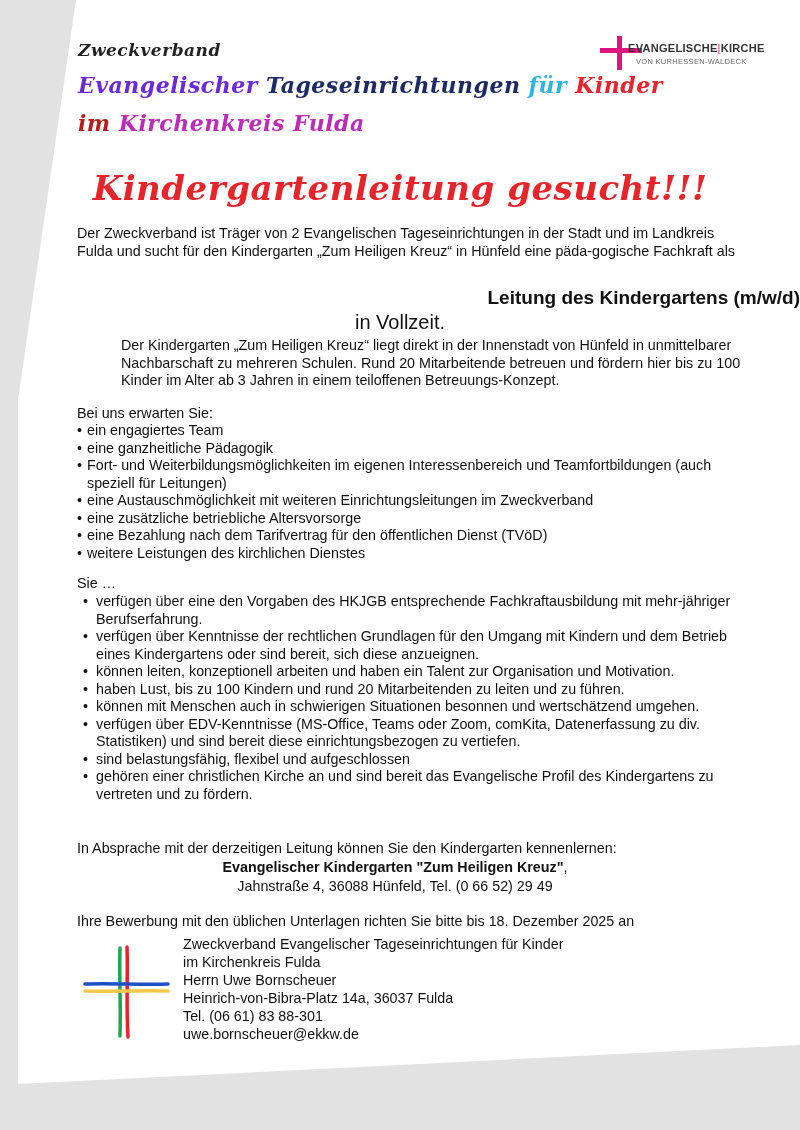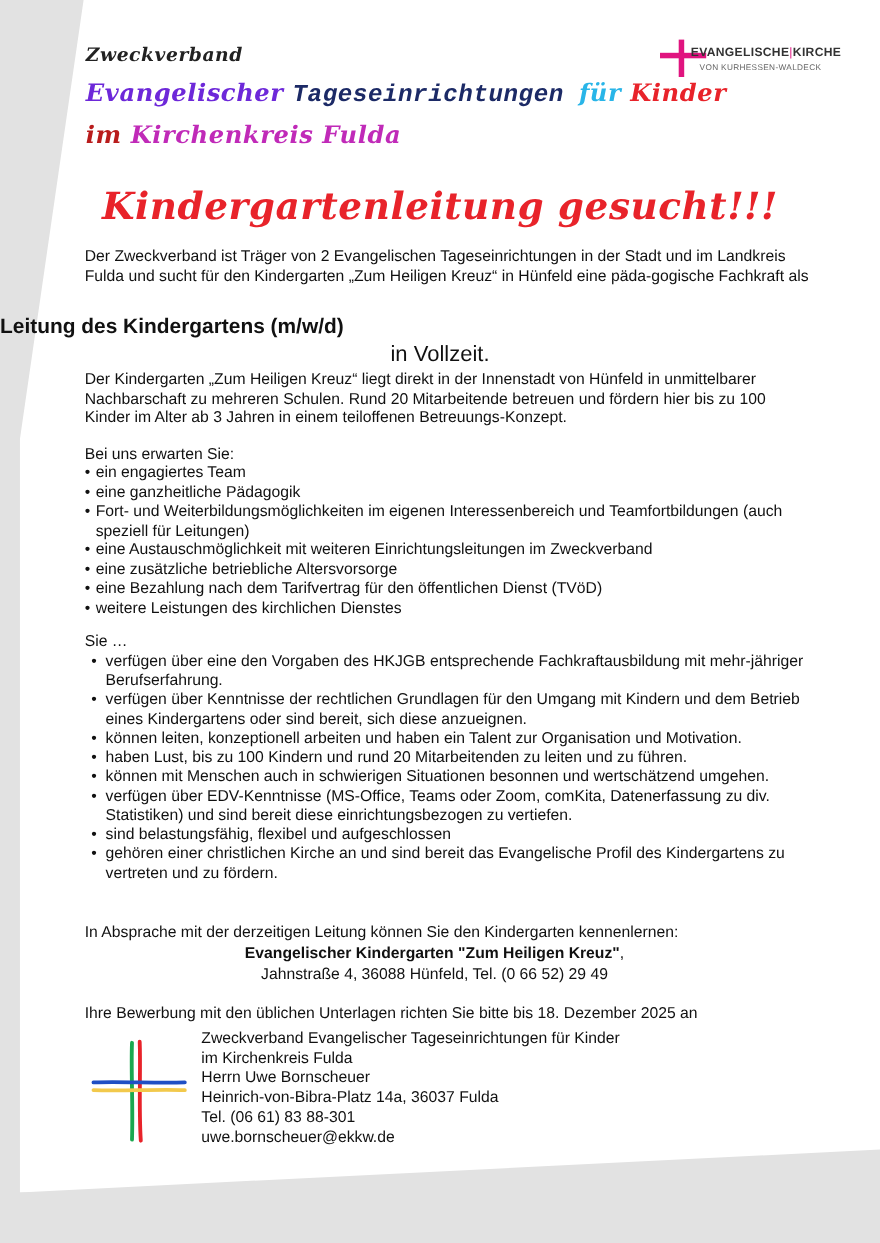--- a/index.html
+++ b/index.html
@@ -5,34 +5,34 @@
   html,body{margin:0;padding:0;}
   body{width:800px;height:1130px;background:#e2e2e2;position:relative;overflow:hidden;
        font-family:"Liberation Sans",sans-serif;color:#111;}
   .paper{position:absolute;left:0;top:0;width:800px;height:1130px;background:#fff;
          clip-path:polygon(76px 0,800px 0,800px 1045px,18px 1084px,18px 400px);}
   .content{position:absolute;left:0;top:0;width:672px;height:1130px;}
   .script{font-family:"DejaVu Serif",serif;font-style:italic;font-weight:bold;letter-spacing:0.5px;}
   #hdr1{position:absolute;left:78px;top:40px;font-size:17px;color:#222;}
   #hdr2{position:absolute;left:78px;top:72px;font-size:22px;white-space:nowrap;}
   #hdr3{position:absolute;left:78px;top:110px;font-size:22px;white-space:nowrap;}
-  .c-green{color:#6d28d9;} .c-navy{color:#1c2a66;font-family:Liberation Mono, monospace;} .c-cyan{color:#29b5e8;}
+  .c-green{color:#6d28d9;} .c-navy{color:#1c2a66;} .c-cyan{color:#29b5e8;}
   .c-red{color:#e8232a;} .c-purple{color:#b91c1c;} .c-magenta{color:#c02ab8;}
   #logo{position:absolute;left:590px;top:36px;width:190px;height:40px;}
   #logo .vbar{position:absolute;left:27px;top:0;width:5px;height:34px;background:#e0147f;}
   #logo .hbar{position:absolute;left:10px;top:12px;width:42px;height:5px;background:#e0147f;}
   #logo .l1{position:absolute;left:38px;top:6px;font-size:11px;font-weight:bold;color:#333;white-space:nowrap;letter-spacing:0.3px;}
   #logo .l1 .sep{color:#e0147f;font-weight:normal;}
   #logo .l2{position:absolute;left:46px;top:21px;font-size:7.5px;color:#666;white-space:nowrap;letter-spacing:0.3px;}
   #headline{position:absolute;left:0;width:800px;top:168px;text-align:center;font-size:34px;color:#e8232a;}
   .body{position:absolute;left:77px;width:660px;font-size:14.3px;line-height:17.5px;}
   #intro{top:225px;}
-  #jobtitle{position:absolute;left:0;width:800px;top:287px;text-align:left;font-size:19px;font-weight:bold;}
+  #jobtitle{position:absolute;left:0;width:800px;top:287px;text-align:right;font-size:19px;font-weight:bold;}
   #jobsub{position:absolute;left:0;width:800px;top:311px;text-align:center;font-size:20px;}
-  #desc{top:337px;}
+  #desc{top:337px;margin-left:44px;}
   #offer-head{top:405px;}
   ul.bl{list-style:none;margin:0;padding:0;}
   ul.bl li{position:relative;padding-left:10px;}
   ul.bl li:before{content:"•";position:absolute;left:0;top:0;}
   #offers{position:absolute;left:77px;width:670px;top:422px;font-size:14.3px;line-height:17.5px;}
   #req-head{top:575px;}
   #reqs{position:absolute;left:83px;width:670px;top:593px;font-size:14.3px;line-height:17.5px;}
   #reqs li{padding-left:13px;}
   #meet{top:840px;}
   #kg-name{position:absolute;left:0;width:790px;top:859px;text-align:center;font-size:14.3px;font-weight:bold;}

